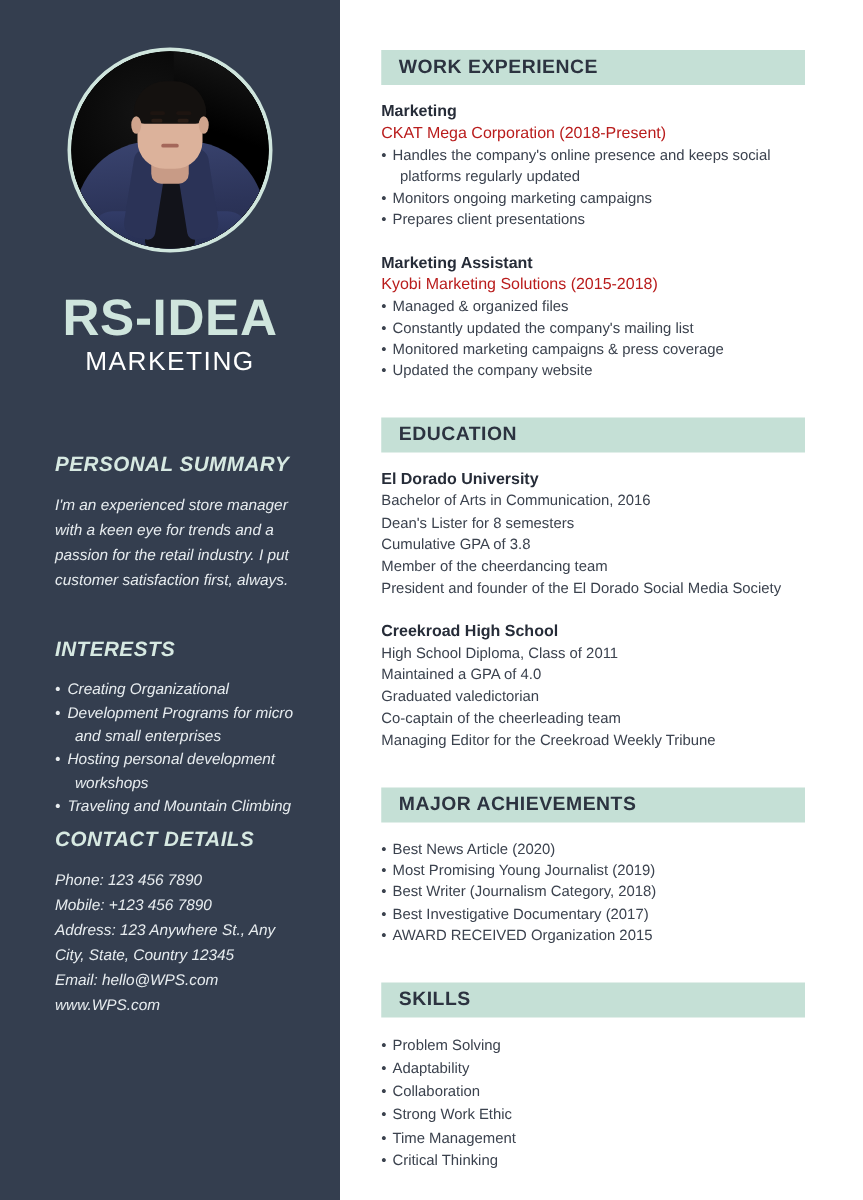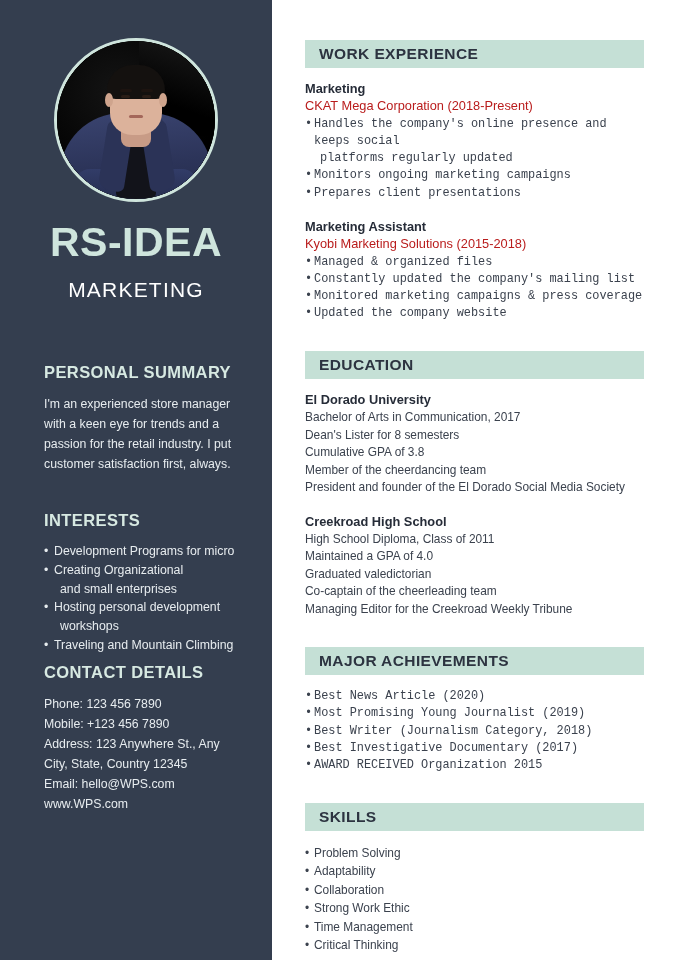--- a/index.html
+++ b/index.html
@@ -78,32 +78,32 @@
   .ph-eyeR{ position:absolute; left:50%; top:54px; margin-left:6px; width:9px; height:3px;
             background:#2a1d16; border-radius:2px; }
   .ph-browL{ position:absolute; left:50%; top:48px; margin-left:-16px; width:12px; height:3px;
              background:#1d1410; border-radius:2px; }
   .ph-browR{ position:absolute; left:50%; top:48px; margin-left:5px; width:12px; height:3px;
              background:#1d1410; border-radius:2px; }
   .ph-mouth{ position:absolute; left:50%; top:74px; margin-left:-7px; width:14px; height:3px;
              background:#a4675a; border-radius:2px; }
 
   .name{
-    position:absolute; left:0; top:222px; width:272px;
+    position:absolute; left:0; top:234px; width:272px;
     text-align:center;
     font-size:41px; font-weight:bold; letter-spacing:0.5px;
     color:#cfe5dd; line-height:1;
   }
   .role{
     position:absolute; left:0; top:278px; width:272px;
     text-align:center;
     font-size:21px; color:#ffffff; letter-spacing:1.2px;
   }
 
-  .side-sec{ position:absolute; left:44px; width:200px; }
+  .side-sec{ position:absolute; left:44px; width:200px;font-style:italic; }
   .side-h{
     font-size:16.5px; font-weight:bold; color:#d7e9e2;
     letter-spacing:0.4px; margin-bottom:13px;
   }
   .side-p{ font-size:12.3px; color:#e7ecef; line-height:1.62; }
   .side-ul{ list-style:none; }
   .side-ul li{
     font-size:12.3px; color:#e7ecef; line-height:1.45;
     padding-left:10px; position:relative; margin-bottom:1px;
   }
@@ -116,21 +116,21 @@
   .main{ position:absolute; left:305px; top:0; width:339px; }
   .sec-bar{
     background:#c5e0d6; height:28px; display:flex; align-items:center;
     padding-left:14px; margin-bottom:13px;
   }
   .sec-bar span{
     font-size:15.5px; font-weight:bold; color:#2c3340; letter-spacing:0.4px;
   }
   .job-title{ font-size:12.8px; font-weight:bold; color:#262c38; margin-bottom:2px; }
   .job-org{ font-size:12.8px; color:#b91c1c; margin-bottom:3px; }
-  .r-ul{ list-style:none;font-family:Liberation Mono, monospace; }
+  .r-ul{ list-style:none; }
   .r-ul li{
     font-size:11.9px; color:#3b424e; line-height:1.44;
     padding-left:9px; position:relative;
   }
   .r-ul li::before{ content:"•"; position:absolute; left:0; top:0; }
   .r-ul li.cont{ padding-left:15px; }
   .r-ul li.cont::before{ content:""; }
   .edu-line{ font-size:11.9px; color:#3b424e; line-height:1.47; }
   .blk{ margin-bottom:17px; }
   .skills-grid{ display:flex;flex-direction:column; }
@@ -175,22 +175,22 @@
     <div class="role">MARKETING</div>
 
     <div class="side-sec" style="top:363px;">
       <div class="side-h">PERSONAL SUMMARY</div>
       <div class="side-p">I'm an experienced store manager with a keen eye for trends and a passion for the retail industry. I put customer satisfaction first, always.</div>
     </div>
 
     <div class="side-sec" style="top:511px;">
       <div class="side-h">INTERESTS</div>
       <ul class="side-ul">
+        <li>Creating Organizational</li>
         <li>Development Programs for micro</li>
-        <li>Creating Organizational</li>
         <li class="cont">and small enterprises</li>
         <li>Hosting personal development</li>
         <li class="cont">workshops</li>
         <li>Traveling and Mountain Climbing</li>
       </ul>
     </div>
 
     <div class="side-sec" style="top:663px;">
       <div class="side-h">CONTACT DETAILS</div>
       <div class="contact-line">Phone: 123 456 7890</div>
@@ -231,21 +231,21 @@
       </ul>
     </div>
 
     <div style="height:12px;"></div>
     <div class="sec-bar">
       <span>EDUCATION</span>
     </div>
 
     <div class="blk">
       <div class="job-title">El Dorado University</div>
-      <div class="edu-line">Bachelor of Arts in Communication, 2017</div>
+      <div class="edu-line">Bachelor of Arts in Communication, 2016</div>
       <div class="edu-line">Dean's Lister for 8 semesters</div>
       <div class="edu-line">Cumulative GPA of 3.8</div>
       <div class="edu-line">Member of the cheerdancing team</div>
       <div class="edu-line">President and founder of the El Dorado Social Media Society</div>
     </div>
 
     <div class="blk">
       <div class="job-title">Creekroad High School</div>
       <div class="edu-line">High School Diploma, Class of 2011</div>
       <div class="edu-line">Maintained a GPA of 4.0</div>

